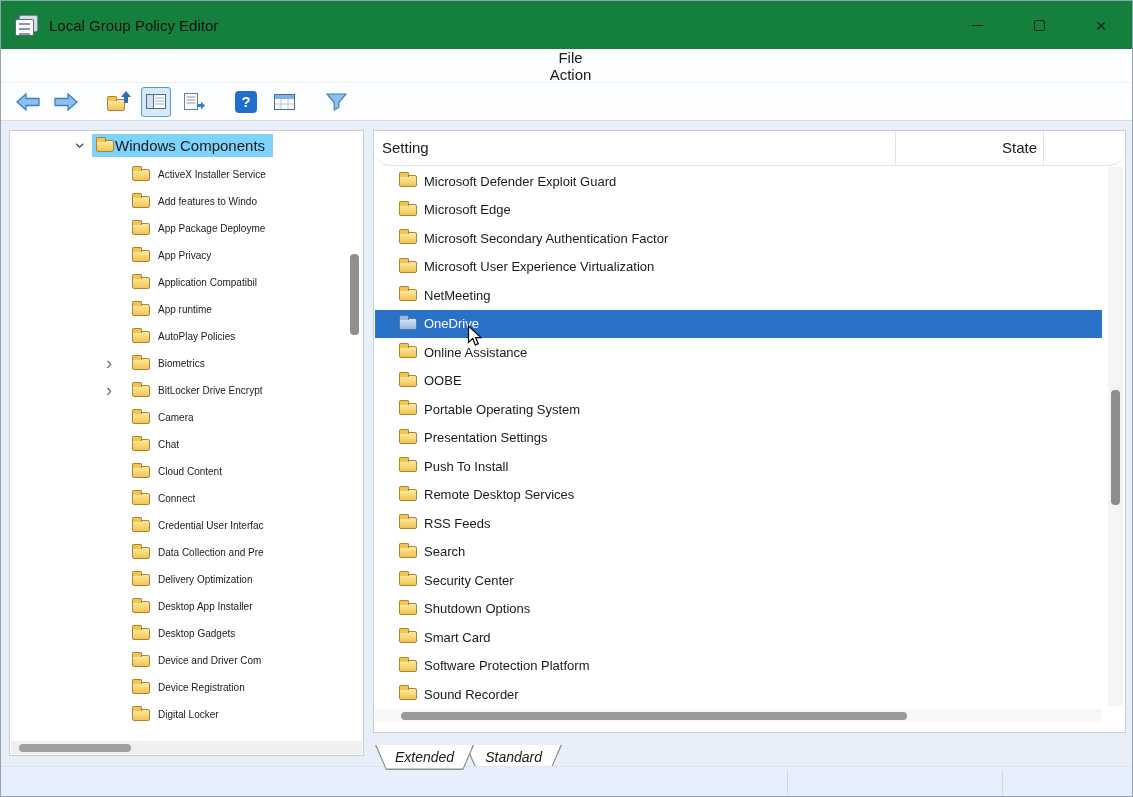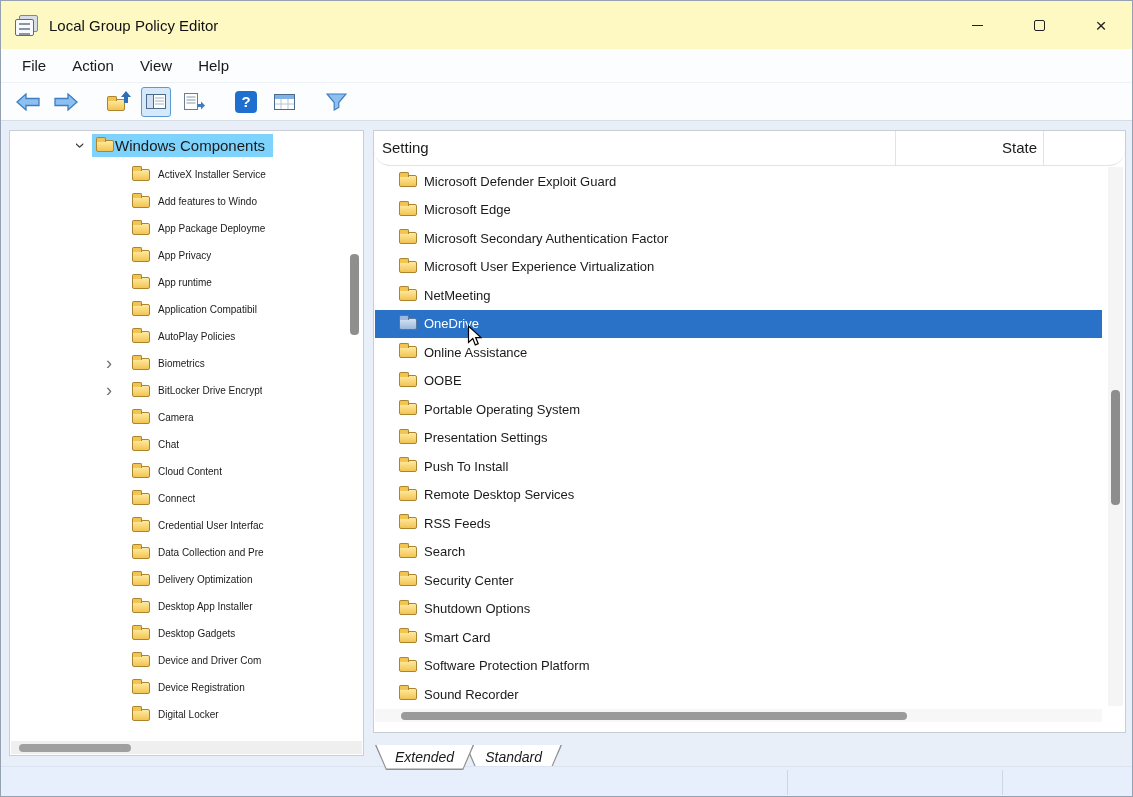--- a/index.html
+++ b/index.html
@@ -8,34 +8,34 @@
     position: relative;
     width: 1133px; height: 797px;
     background: #e9eff8;
     border: 1px solid #94a1b1;
     font-family: "Liberation Sans", sans-serif;
     color: #1a1a1a;
     overflow: hidden;
   }
 
   
-  .titlebar { position:absolute; left:0; top:0; right:0; height:48px; background:#fef9c3; display:flex; align-items:center; }
+  .titlebar { position:absolute; left:0; top:0; right:0; height:48px; background:#15803d; display:flex; align-items:center; }
   .app-icon { position:relative; width:24px; height:21px; margin-left:14px; flex:none; }
   .app-icon .page-back { position:absolute; left:4px; top:0; width:19px; height:17px; background:#d7dee8; border:1px solid #7c8797; border-radius:2px; }
   .app-icon .page-front { position:absolute; left:0; top:4px; width:19px; height:17px; background:#f8fafc; border:1px solid #5f6b7c; border-radius:2px; }
   .app-icon .page-front i { display:block; height:2px; background:#8a95a6; margin:3px 3px 0 3px; }
   .window-title { margin-left:10px; font-size:15px; color:#111; }
   .caption-buttons { margin-left:auto; display:flex; height:48px; }
   .caption-btn { width:62px; height:48px; display:flex; align-items:center; justify-content:center; cursor:default; }
   .glyph-min { width:11px; height:0; border-top:1.4px solid #222; display:block; }
   .glyph-max { width:11px; height:11px; border:1.4px solid #222; border-radius:2px; display:block; }
   .glyph-close { font-size:19px; line-height:1; color:#222; }
 
   
-  .menubar { position:absolute; left:0; top:48px; right:0; height:34px; background:#fcfdfe; display:flex; align-items:center; padding-left:8px; border-bottom:1px solid #eef1f5; }
+  .menubar { position:absolute; left:0; top:48px; right:0; height:34px; background:#fcfdfe; display:flex; align-items:center; padding-left:8px; border-bottom:1px solid #eef1f5;flex-direction:column; }
   .menu-item { padding:0 13px; font-size:15px; }
 
   
   .toolbar { position:absolute; left:0; top:82px; right:0; height:38px; background:#fcfdfe; border-bottom:1px solid #d7dde5; display:flex; align-items:center; padding-left:12px; }
   .tool { height:30px; min-width:30px; display:flex; align-items:center; justify-content:center; margin-right:8px; }
   .tool.pressed { background:#d6e9fa; border:1px solid #5b9bd5; border-radius:3px; }
   .tool-spacer { width:14px; }
   .help-badge { width:22px; height:22px; background:#1f6fce; color:#fff; border-radius:4px; font-size:15px; font-weight:bold; display:flex; align-items:center; justify-content:center; }
 
   
@@ -222,27 +222,27 @@
 
         <div class="tree-row">
           <span class="chev"></span>
           <span class="folder"></span>
           <span class="t-label">App Privacy</span>
         </div>
 
         <div class="tree-row">
           <span class="chev"></span>
           <span class="folder"></span>
+          <span class="t-label">Application Compatibil</span>
+        </div>
+
+        <div class="tree-row">
+          <span class="chev"></span>
+          <span class="folder"></span>
           <span class="t-label">App runtime</span>
-        </div>
-
-        <div class="tree-row">
-          <span class="chev"></span>
-          <span class="folder"></span>
-          <span class="t-label">Application Compatibil</span>
         </div>
 
         <div class="tree-row">
           <span class="chev"></span>
           <span class="folder"></span>
           <span class="t-label">AutoPlay Policies</span>
         </div>
 
         <div class="tree-row">
           <span class="chev show"></span>

